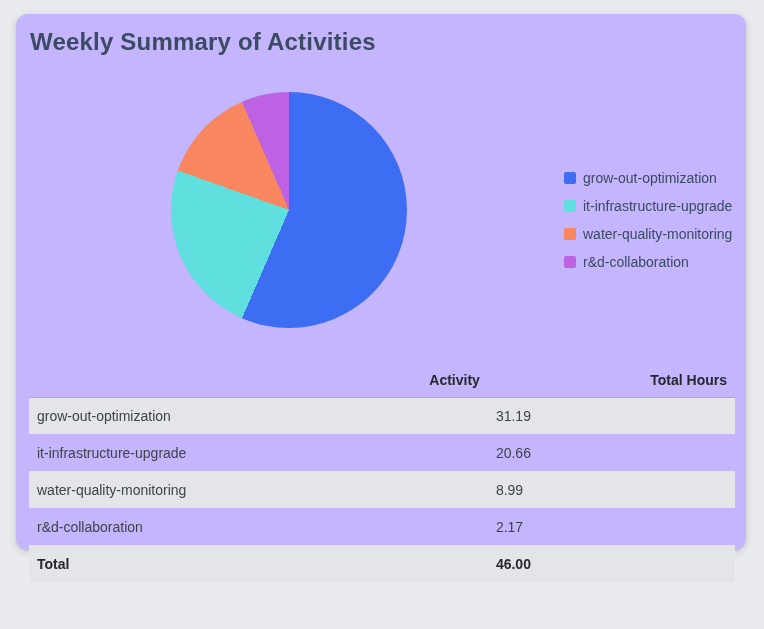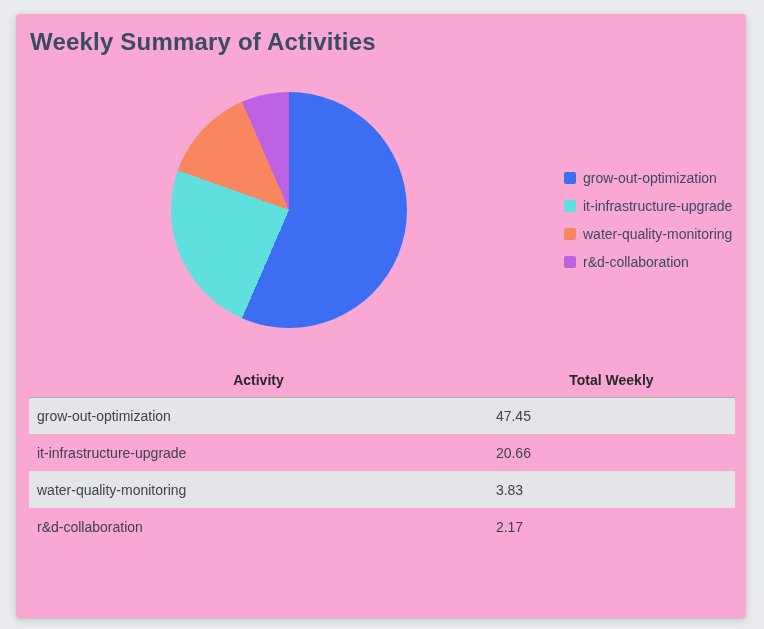--- a/index.html
+++ b/index.html
@@ -6,23 +6,23 @@
   html, body { width: 764px; height: 629px; }
   body {
     background: #E9EBEE;
     font-family: "Liberation Sans", sans-serif;
     position: relative;
     overflow: hidden;
   }
   .card {
     position: absolute;
     left: 16px; top: 14px;
-    width: 730px; height: 604px;
-    background: #f9a8d4;
-    border-radius: 4px;
+    width: 730px; height: 536px;
+    background: #c4b5fd;
+    border-radius: 12px;
     box-shadow: 0 2px 8px rgba(30, 35, 48, 0.16), 0 1px 2px rgba(30,35,48,0.10);
   }
   .card-title {
     position: absolute;
     left: 14px; top: 14px;
     font-size: 24px;
     font-weight: 700;
     color: #3C4B64;
     letter-spacing: 0.2px;
   }
@@ -46,21 +46,21 @@
     left: 13px; top: 349px;
     width: 706px;
     border-collapse: collapse;
     table-layout: fixed;
     font-size: 14px;
     color: #3F434A;
   }
   table.summary col.c1 { width: 65%; }
   table.summary col.c2 { width: 35%; }
   table.summary th {
-    text-align: center;
+    text-align: right;
     font-weight: 700;
     color: #26282E;
     height: 34px;
     padding: 0 8px;
     vertical-align: middle;
     border-bottom: 1px solid #A7ABB2;
   }
   table.summary td {
     height: 37px;
     padding: 0 8px;
@@ -98,36 +98,40 @@
   </div>
 
   <table class="summary">
     <colgroup>
         <col class="c1">
         <col class="c2">
       </colgroup>
     <thead>
       <tr>
         <th>Activity</th>
-        <th>Total Weekly</th>
+        <th>Total Hours</th>
       </tr>
     </thead>
     <tbody>
       <tr class="stripe">
         <td>grow-out-optimization</td>
-        <td>47.45</td>
+        <td>31.19</td>
       </tr>
       <tr>
         <td>it-infrastructure-upgrade</td>
         <td>20.66</td>
       </tr>
       <tr class="stripe">
         <td>water-quality-monitoring</td>
-        <td>3.83</td>
+        <td>8.99</td>
       </tr>
       <tr>
         <td>r&amp;d-collaboration</td>
         <td>2.17</td>
+      </tr>
+      <tr class="total-row">
+        <td>Total</td>
+        <td>46.00</td>
       </tr>
     </tbody>
   </table>
 
 </div>
 
 </body></html>

